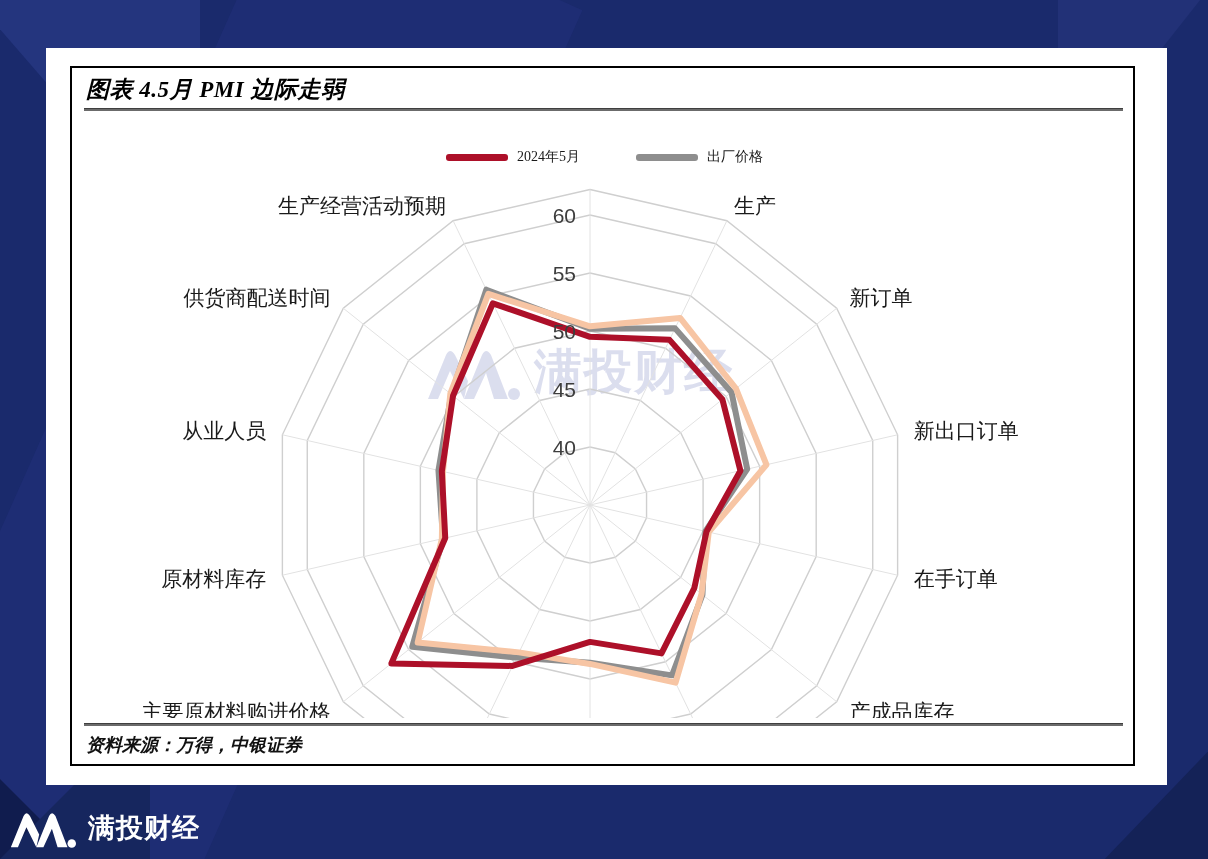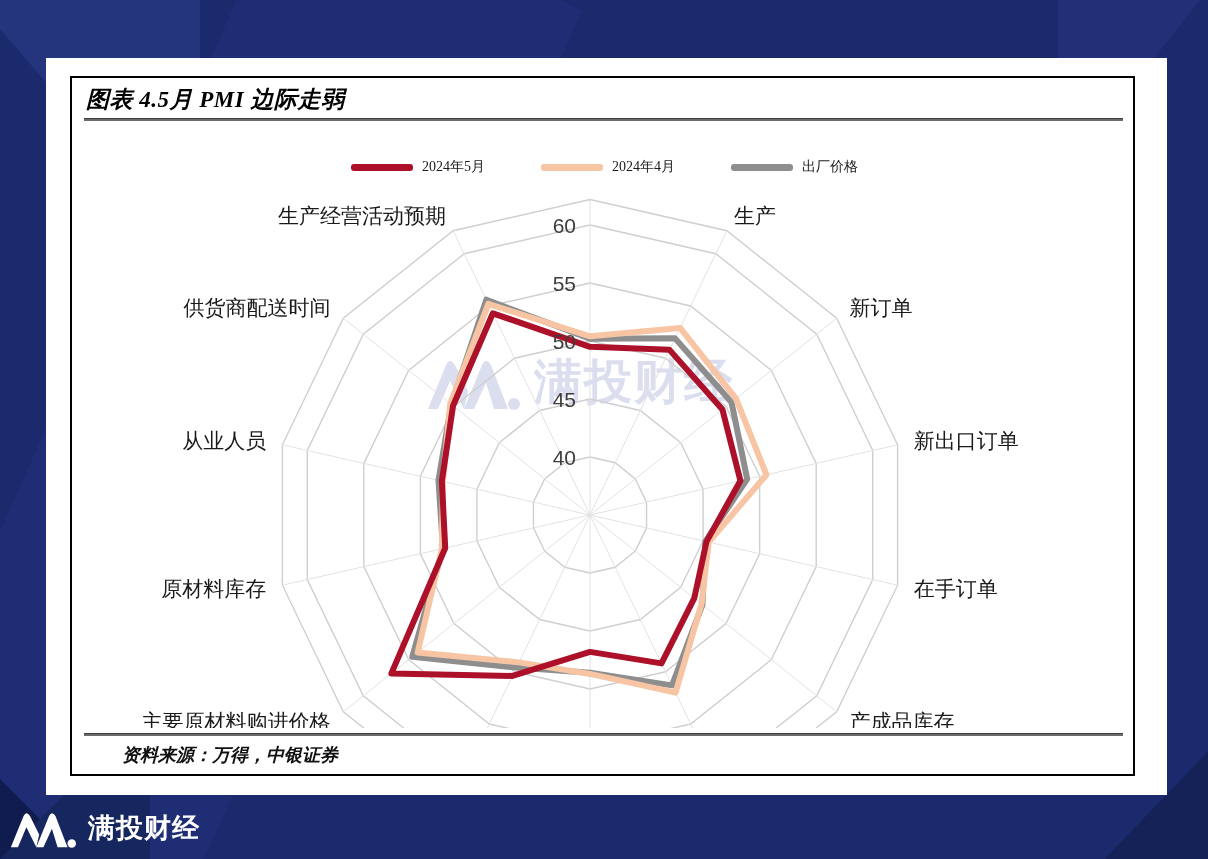--- a/index.html
+++ b/index.html
@@ -61,21 +61,21 @@
     background: #1f2e75;
     transform: rotate(24deg);
     transform-origin: top left;
     opacity: .9;
   }
 
   
   #card {
     position: absolute;
     left: 46px;
-    top: 58px;
+    top: 48px;
     width: 1121px;
     height: 737px;
     background: #ffffff;
   }
   #card-inner {
     position: absolute;
     left: 24px;
     top: 18px;
     width: 1065px;
     height: 700px;
@@ -109,21 +109,20 @@
   #chart-source {
     position: absolute;
     left: 14px;
     top: 665px;
     font-family: "Liberation Serif", serif;
     font-style: italic;
     font-weight: bold;
     font-size: 18px;
     color: #111;
     white-space: nowrap;
-    margin-left: 36px;
   }
 
   
   #legend {
     position: absolute;
     left: 0;
     top: 80px;
     width: 1065px;
     display: flex;
     justify-content: center;
@@ -223,24 +222,20 @@
   <div id="card">
     <div id="card-inner">
 
       <div id="chart-title">图表 4.5月 PMI 边际走弱</div>
       <div class="rule" id="rule-top"></div>
 
       <div id="legend">
         <div class="legend-item">
           <span class="legend-swatch" style="background:#AD1029"></span>
           <span class="legend-label">2024年5月</span>
-        </div>
-        <div class="legend-item">
-          <span class="legend-swatch" style="background:#F7C5A4"></span>
-          <span class="legend-label">2024年4月</span>
         </div>
         <div class="legend-item">
           <span class="legend-swatch" style="background:#8E8E8E"></span>
           <span class="legend-label">出厂价格</span>
         </div>
       </div>
 
       <div id="watermark">
         <svg width="96" height="62" viewBox="0 0 96 62">
           <path d="M4 58 L22 14 Q26 6 31 14 L44 40 L40 58 L26 30 L14 58 Z" fill="#8c93c9"></path>

